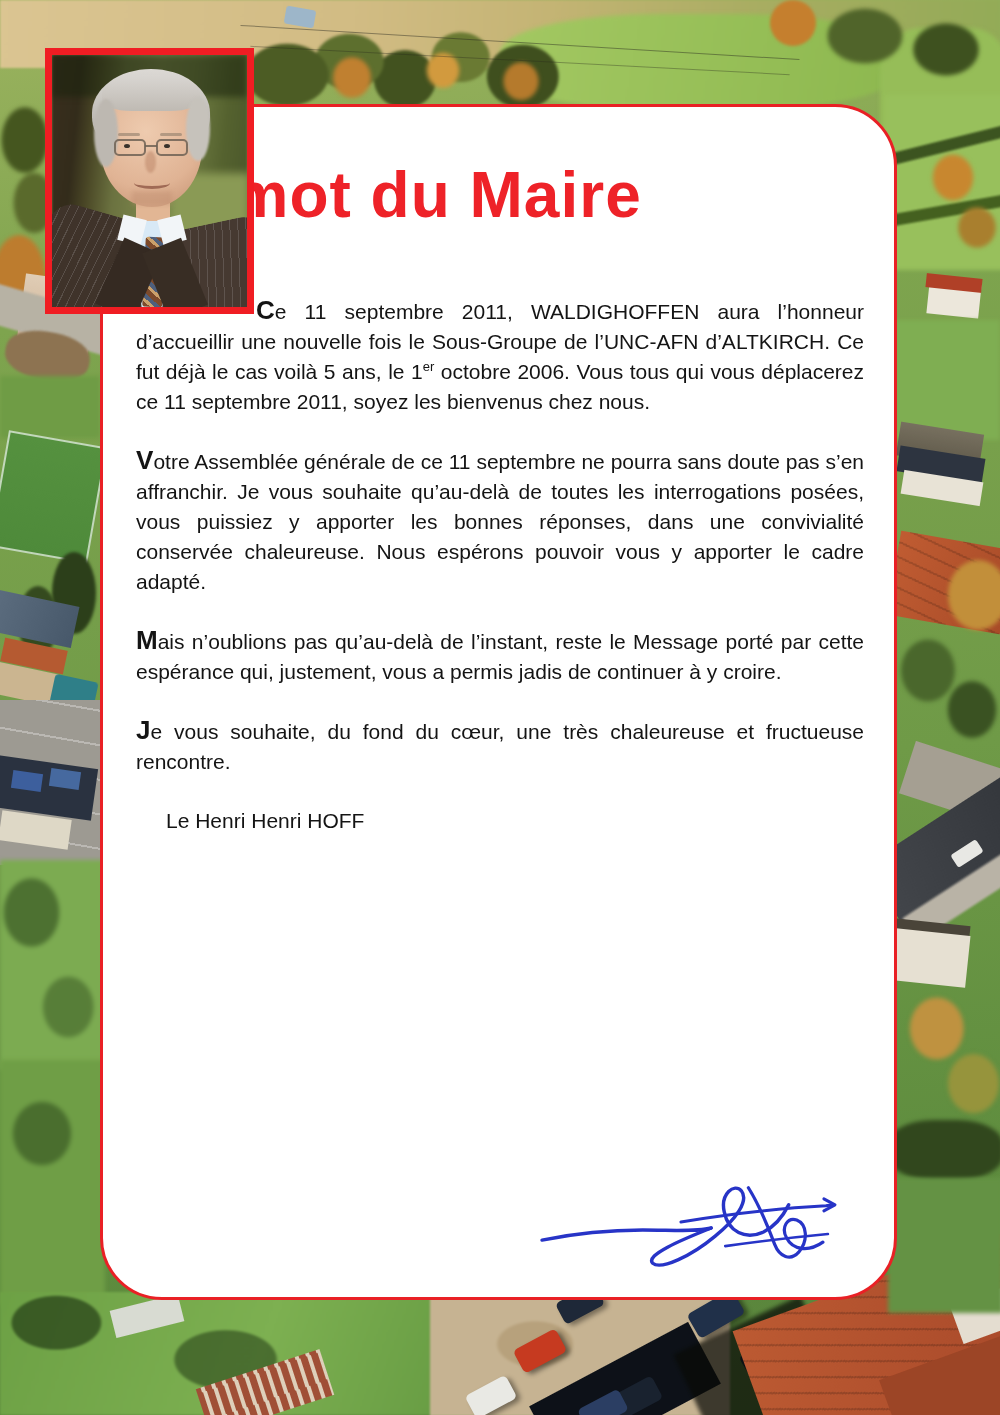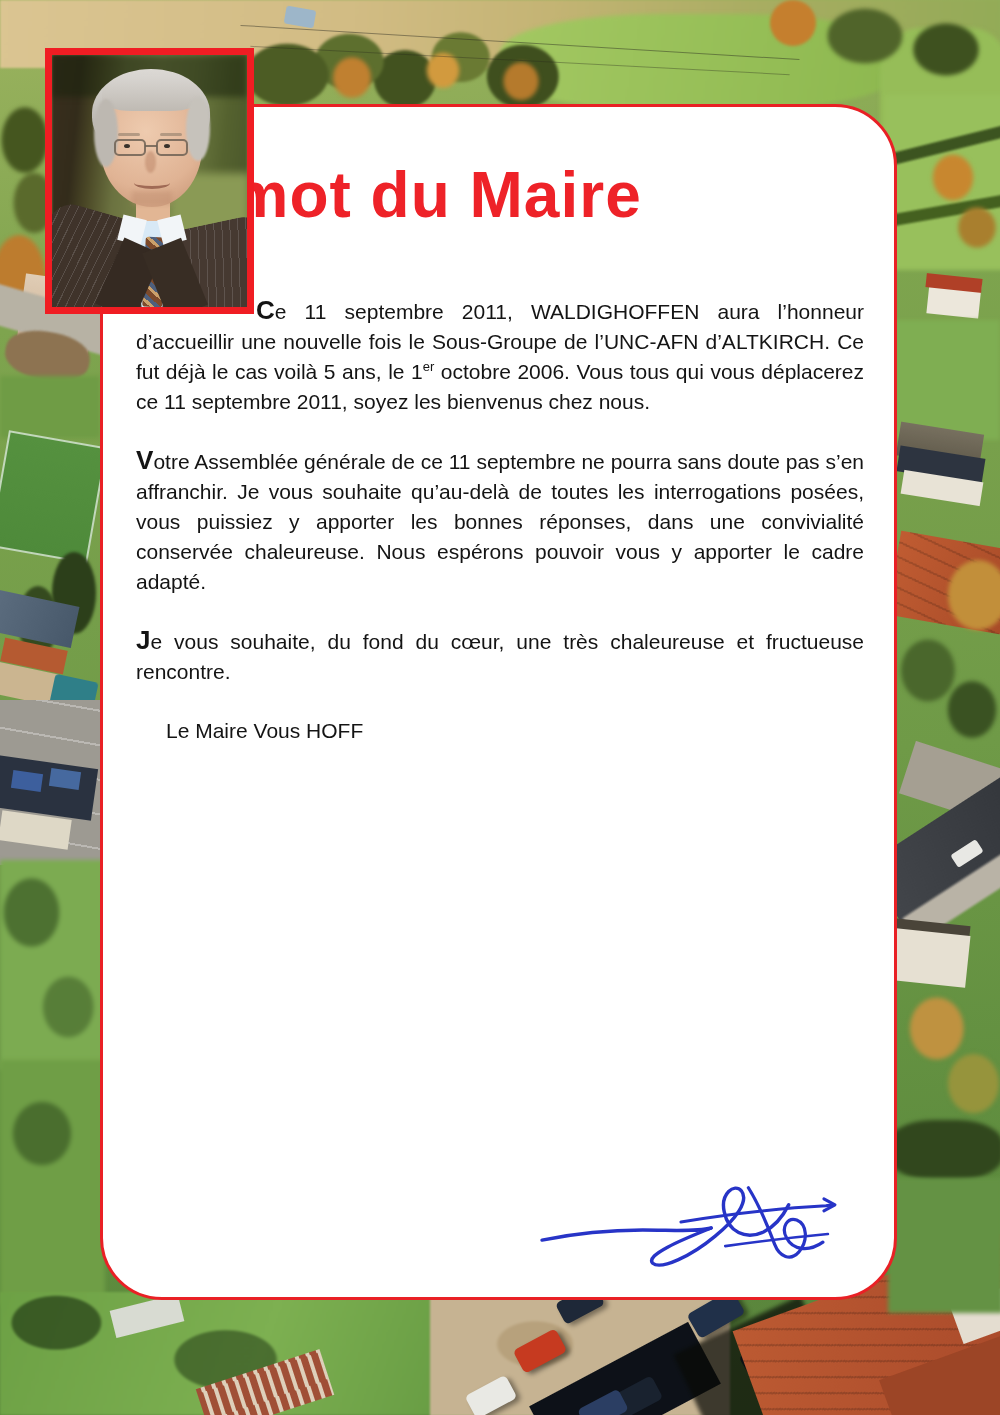--- a/index.html
+++ b/index.html
@@ -112,24 +112,25 @@
     <i class="s" style="left:900px;top:985px;width:105px;height:145px;background:radial-gradient(ellipse 40px 46px at 35% 30%,#bf9240 0 64%,transparent 70%),radial-gradient(ellipse 38px 44px at 70% 68%,#96943c 0 64%,transparent 70%);filter:blur(2px);"></i>
     <i class="s" style="left:888px;top:1120px;width:115px;height:60px;background:#31471d;border-radius:40%;filter:blur(2px);"></i>
     <i class="s" style="left:888px;top:1178px;width:115px;height:135px;background:#649244;filter:blur(2px);"></i>
   </div>
 
   <div class="letter-box">
     <h1 class="title">Le mot du Maire</h1>
     <div class="letter-body" id="letter-body">
         <p><b class="lead">C</b>e 11 septembre 2011, WALDIGHOFFEN aura l’honneur d’accueillir une nouvelle fois le Sous-Groupe de l’UNC-AFN d’ALTKIRCH. Ce fut déjà le cas voilà 5 ans, le 1<sup>er</sup> octobre 2006. Vous tous qui vous déplacerez ce 11 septembre 2011, soyez les bienvenus chez nous.</p>
         <p><b class="lead">V</b>otre Assemblée générale de ce 11 septembre ne pourra sans doute pas s’en affranchir. Je vous souhaite qu’au-delà de toutes les interrogations posées, vous puissiez y apporter les bonnes réponses, dans une convivialité conservée chaleureuse. Nous espérons pouvoir vous y apporter le cadre adapté.</p>
+        <p><b class="lead">M</b>ais n’oublions pas qu’au-delà de l’instant, reste le Message porté par cette espérance qui, justement, vous a permis jadis de continuer à y croire.</p>
         <p><b class="lead">J</b>e vous souhaite, du fond du cœur, une très chaleureuse et fructueuse rencontre.</p>
       </div>
     <div class="closing">
-      <div>Le Maire Vous HOFF</div>
+      <div>Le Henri Henri HOFF</div>
     </div>
     <svg class="signature" viewBox="0 0 300 96">
       <g fill="none" stroke="#2734c7" stroke-linecap="round" stroke-linejoin="round">
         <path stroke-width="3.4" d="M4 62 C 34 56 70 52 104 52 C 134 52 156 54 172 50"></path>
         <path stroke-width="3.4" d="M172 50 C 142 62 106 77 114 85 C 122 92 152 78 176 58 C 196 42 210 23 202 13 C 195 5 181 16 185 34 C 189 54 206 62 224 54 C 236 48 244 37 249 27"></path>
         <path stroke-width="3.2" d="M209 10 C 219 26 229 50 235 66 C 240 79 251 83 259 74 C 269 62 267 46 257 42 C 248 39 241 49 247 60 C 253 72 269 74 283 64"></path>
         <path stroke-width="3" d="M142 44 C 192 36 247 30 286 28 L 293 27"></path>
         <path stroke-width="3" d="M284 21 L 295 27 L 284 33"></path>
         <path stroke-width="2.6" d="M186 68 C 222 63 256 59 288 56"></path>
       </g>

